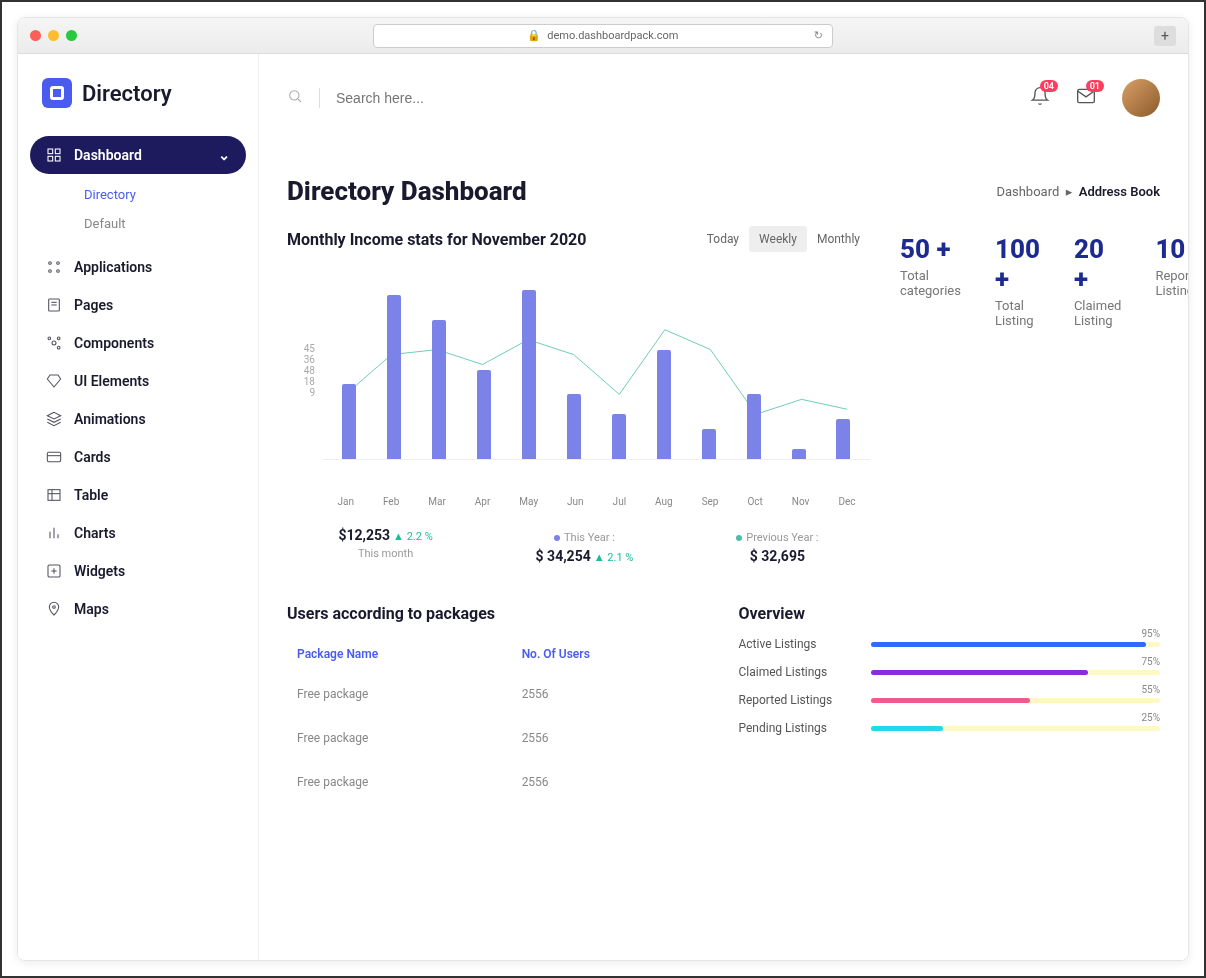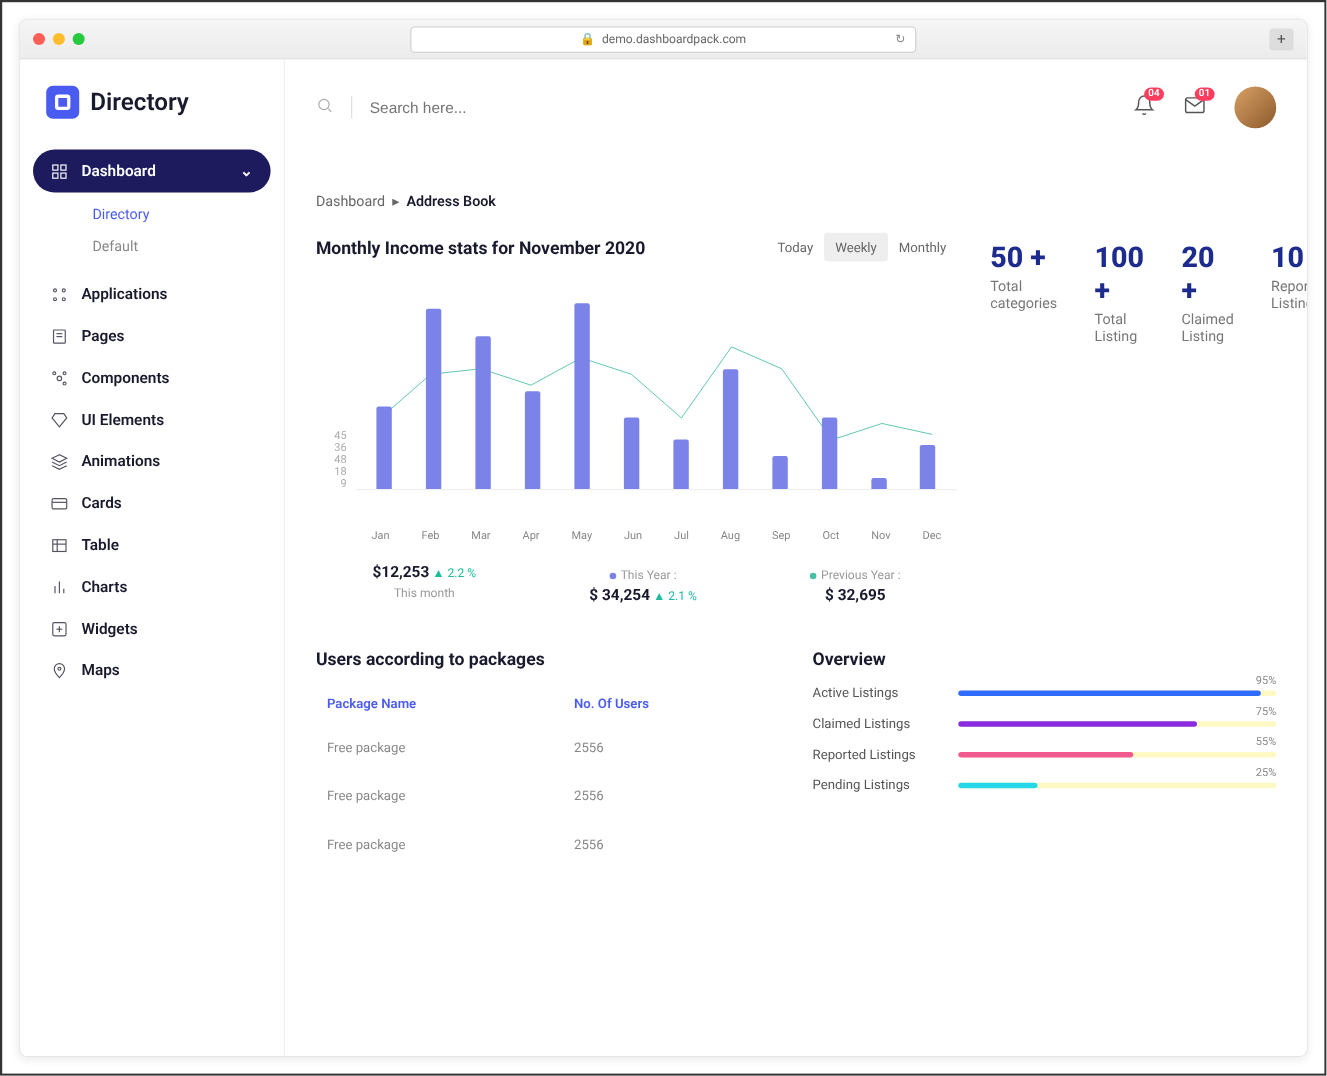--- a/index.html
+++ b/index.html
@@ -42,21 +42,21 @@
 .crumbs { font-size: 13px; color: #666; }
 .crumbs b { color: #1a1a2e; font-weight: 600;}
 .content { display: grid; grid-template-columns: 1fr 260px; gap: 30px; }
 .card { background: #fff; }
 .card-hdr { display: flex; align-items: center; justify-content: space-between; margin-bottom: 28px;}
 .card-title { font-size: 16px; font-weight: 700; }
 .seg { display: flex; font-size: 12px; color: #666; }
 .seg span { padding: 6px 10px; cursor:pointer;}
 .seg span.act { background: #eee; border-radius:3px;}
 .chart { position: relative; height: 210px; display: flex; }
-.yax { width: 36px; display: flex; flex-direction: column; justify-content: flex-end; align-items: flex-end; padding-right: 8px; font-size: 10px; color: #aaa; height: 180px;}
+.yax { width: 36px; display: flex; flex-direction: column; justify-content: center; align-items: flex-end; padding-right: 8px; font-size: 10px; color: #aaa; height: 180px;}
 .plot { flex: 1; position: relative; border-bottom: 1px solid #eee; height: 180px;}
 .bars { position: absolute; inset: 0; display: flex; align-items: flex-end; justify-content: space-around; padding: 0 4px;}
 .bar { width: 14px; background: #7b82e8; border-radius: 2px 2px 0 0;}
 .line-svg { position: absolute; inset: 0; width:100%; height:100%;}
 .xax { display: flex; justify-content: space-around; font-size: 10px; color: #888; padding-top: 6px; margin-left:36px;}
 .stats-row { display: flex; justify-content: space-around; margin-top: 20px; font-size: 12px;}
 .stat { text-align: center;}
 .stat .v { font-weight: 700; font-size: 14px; color:#1a1a2e;}
 .stat .l { color: #999; font-size:11px; margin-top:4px;}
 .up { color: #1abc9c; font-size:11px;}
@@ -243,20 +243,21 @@
                   <rect x="2" y="4" width="20" height="16" rx="2"></rect>
                   <polyline points="2,6 12,13 22,6"></polyline>
                 </svg>
             <span class="badge">01</span>
           </div>
           <div class="avatar"></div>
         </div>
       </div>
 
       <div class="page-hdr">
+        <h1 class="page-title">Directory Dashboard</h1>
         <div class="crumbs">
           <span>Dashboard</span>
           &nbsp;▸&nbsp;
           <b>Address Book</b>
         </div>
       </div>
 
       <div class="content">
         <div class="card">
           <div class="card-hdr">

